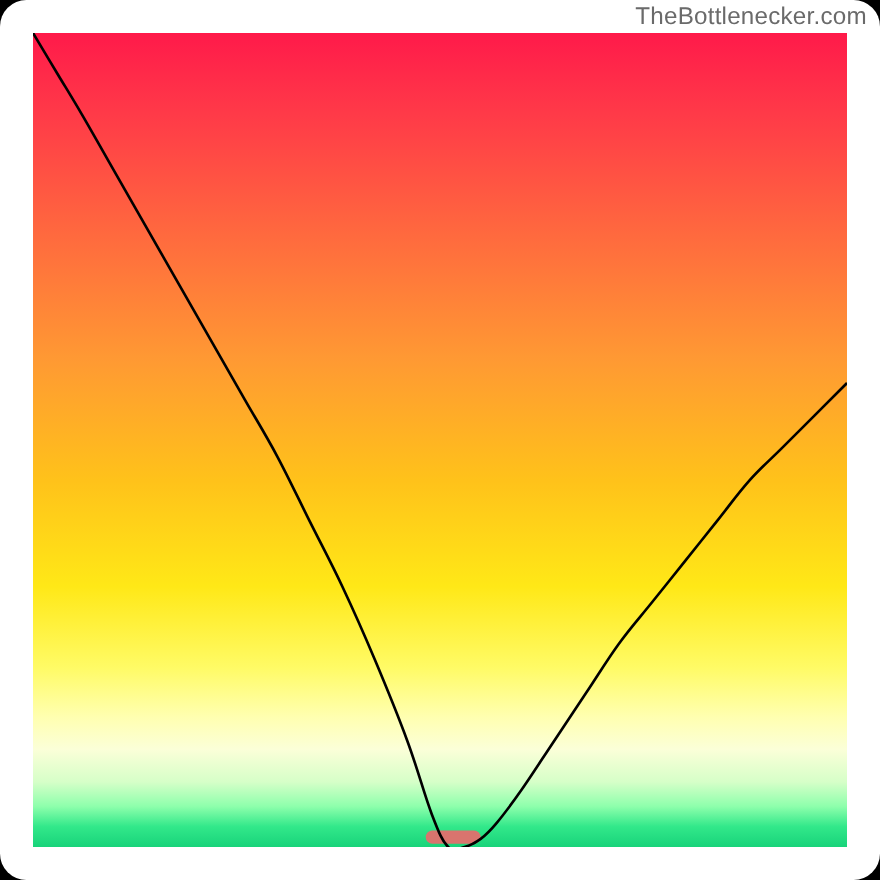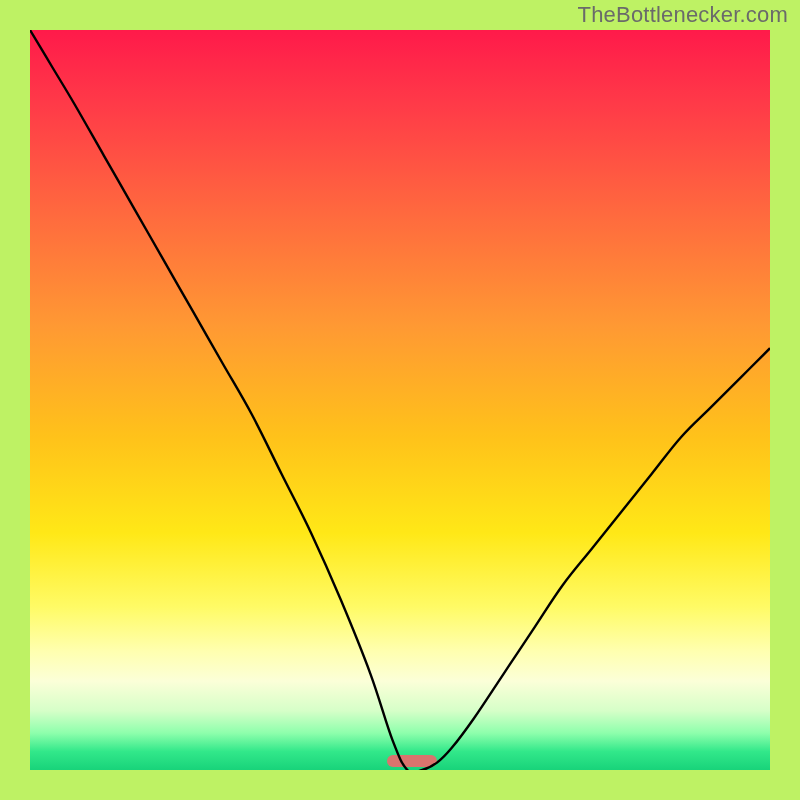--- a/index.html
+++ b/index.html
@@ -8,21 +8,22 @@
     width: 800px;
     height: 800px;
     background: #000;
     overflow: hidden;
     font-family: Arial, Helvetica, sans-serif;
   }
   .frame {
     position: relative;
     width: 800px;
     height: 800px;
-    background: #bef264;
+    background: #ffffff;
+    border-radius: 24px;
   }
   .watermark {
     position: absolute;
     top: 2px;
     right: 12px;
     color: #6a6a6a;
     font-size: 22px;
     font-weight: 500;
     letter-spacing: 0.2px;
     user-select: none;

